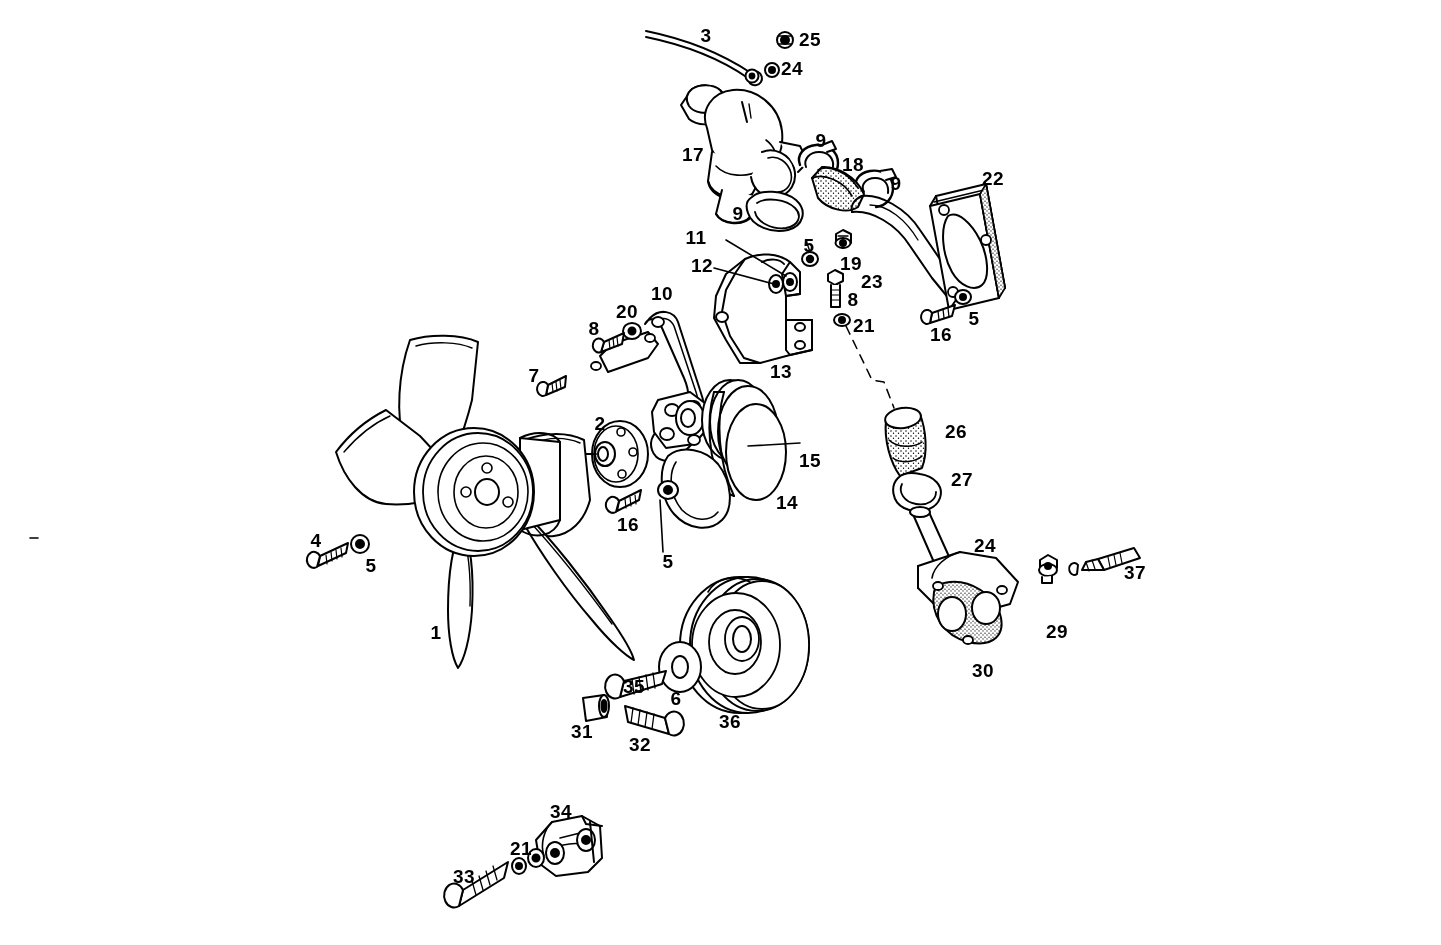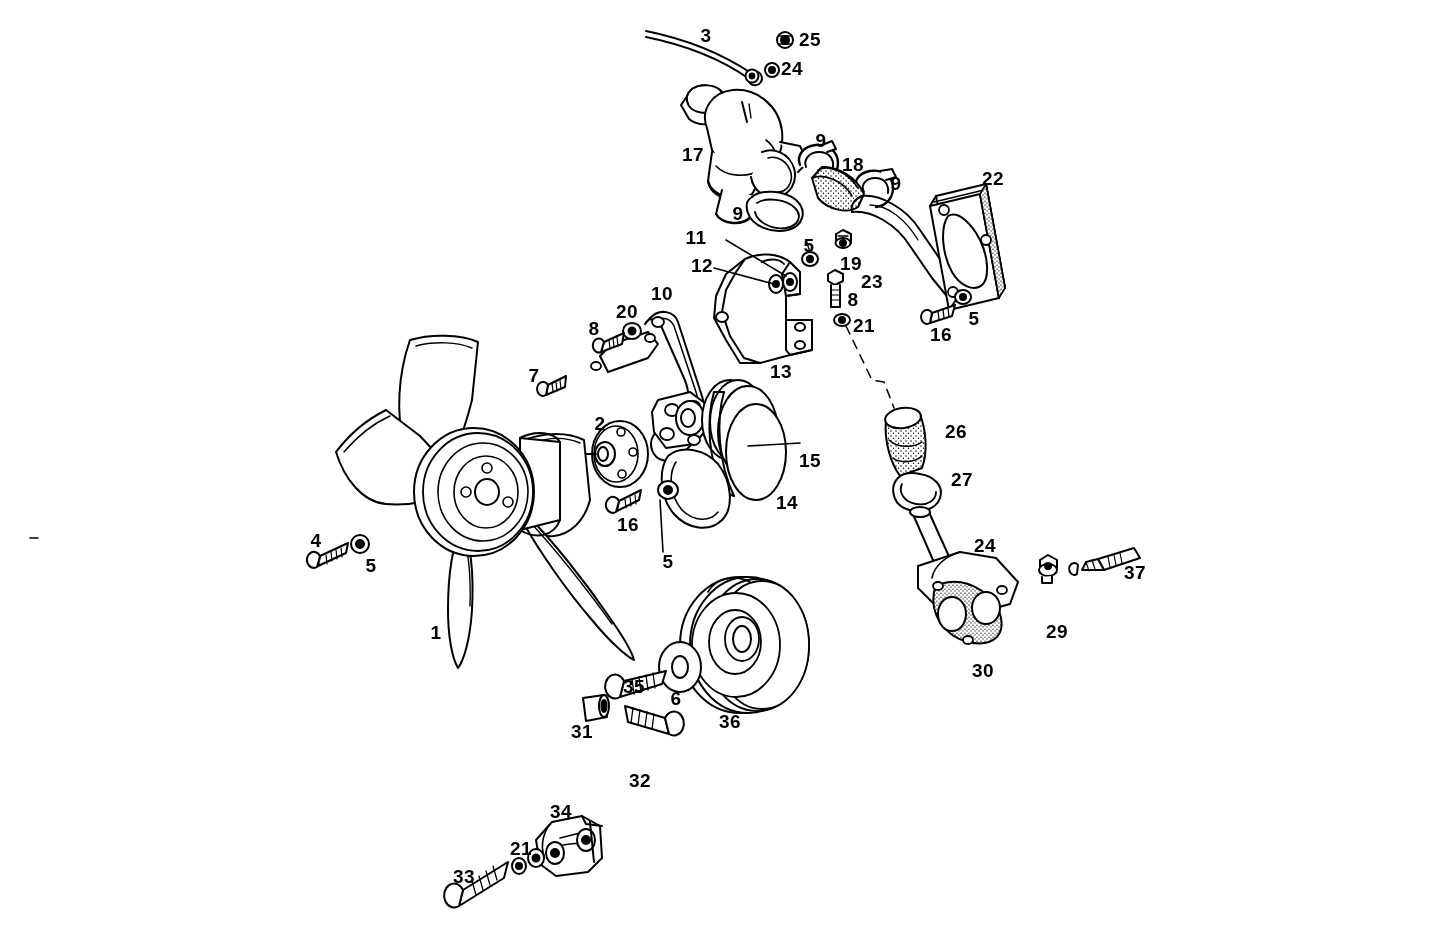--- a/index.html
+++ b/index.html
@@ -401,19 +401,19 @@
       <div class="callout" style="left: 668px; top: 561px;">5</div>
       <div class="callout" style="left: 985px; top: 545px;">24</div>
       <div class="callout" style="left: 1135px; top: 572px;">37</div>
       <div class="callout" style="left: 1057px; top: 603px; margin-top: 28px;">29</div>
       <div class="callout" style="left: 436px; top: 632px;">1</div>
       <div class="callout" style="left: 634px; top: 658px; margin-top: 28px;">35</div>
       <div class="callout" style="left: 983px; top: 670px;">30</div>
       <div class="callout" style="left: 676px; top: 698px;">6</div>
       <div class="callout" style="left: 582px; top: 731px;">31</div>
       <div class="callout" style="left: 730px; top: 721px;">36</div>
-      <div class="callout" style="left: 640px; top: 744px; margin-top: 36px;">32</div>
+      <div class="callout" style="left: 640px; top: 744px;">32</div>
       <div class="callout" style="left: 561px; top: 811px;">34</div>
       <div class="callout" style="left: 521px; top: 848px;">21</div>
       <div class="callout" style="left: 464px; top: 876px;">33</div>
     </div>
 
 </div>
 
 </body></html>

